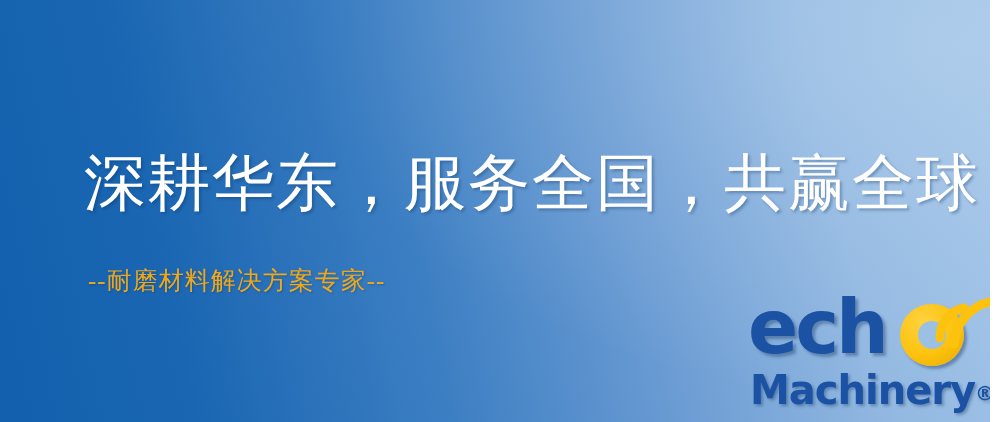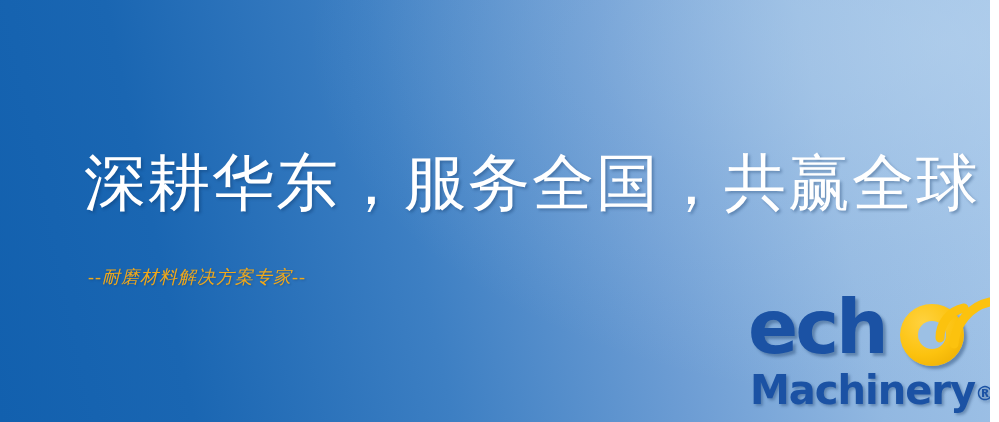--- a/index.html
+++ b/index.html
@@ -39,28 +39,27 @@
     white-space: nowrap;
     text-shadow: 2px 2px 3px rgba(10,45,90,0.33);
     z-index: 3;
   }
 
   .subtitle {
     position: absolute;
     left: 88px;
     top: 268px;
     font-family: "Liberation Serif", "DejaVu Serif", serif;
-    font-size: 18px;
+    font-size: 25px;
     line-height: 1.0;
     color: #f0a81a;
     letter-spacing: 1px;
     white-space: nowrap;
     text-shadow: 1px 1px 2px rgba(10,45,90,0.30);
     z-index: 3;
-    font-style: italic;
   }
 
   
   .logo {
     position: absolute;
     left: 748px;
     top: 296px;
     width: 248px;
     height: 124px;
     z-index: 4;

